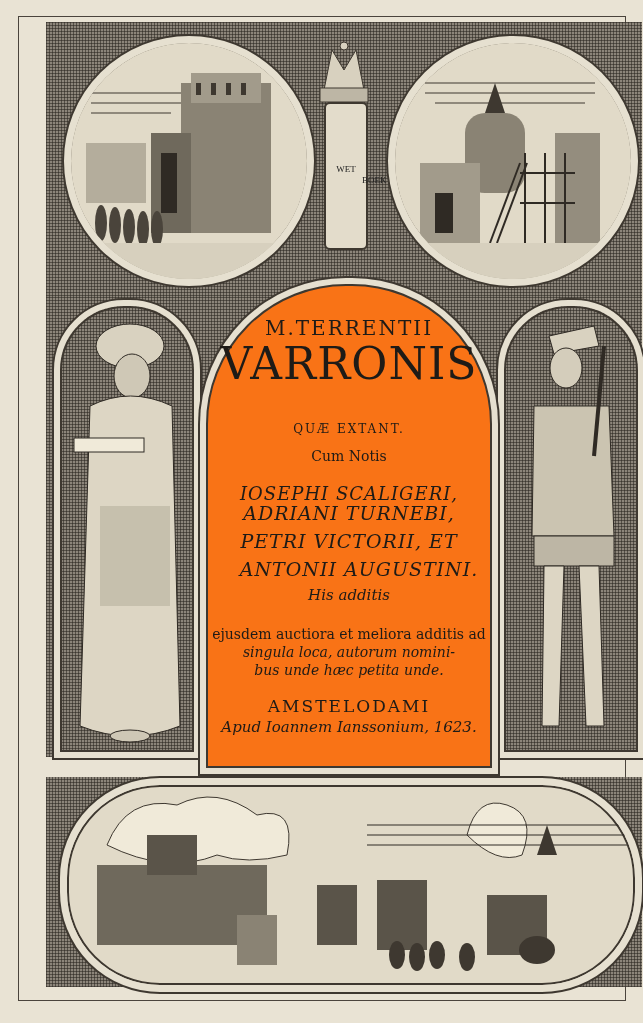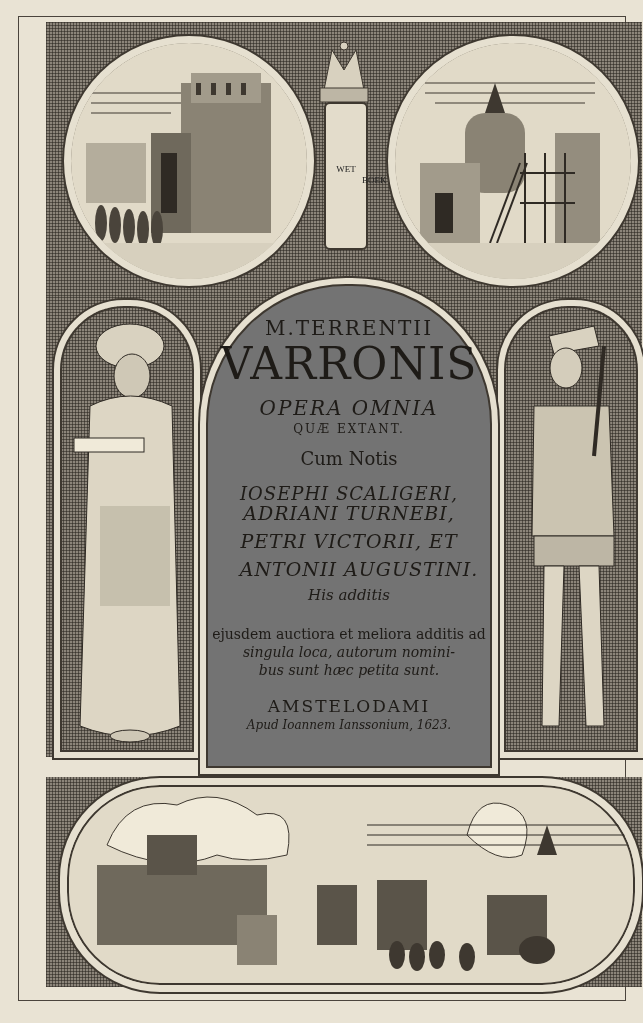--- a/index.html
+++ b/index.html
@@ -4,38 +4,38 @@
 <style>
   html,body{margin:0;padding:0;}
   body{width:643px;height:1023px;background:#e9e3d4;overflow:hidden;position:relative;font-family:"DejaVu Serif","Liberation Serif",serif;}
   .plate{position:absolute;left:18px;top:16px;width:608px;height:985px;border:1.5px solid #4a443c;box-sizing:border-box;}
   .plate2{position:absolute;left:26px;top:22px;width:596px;height:968px;margin-left:20px;}
   .hatch{background-color:#8c857a;background-image:repeating-linear-gradient(0deg,rgba(40,36,30,.55) 0 1px,transparent 1px 3px),repeating-linear-gradient(90deg,rgba(40,36,30,.55) 0 1px,transparent 1px 3px);}
   .abs{position:absolute;}
   .medallion{border-radius:50%;border:7px solid #e6e0d0;box-shadow:0 0 0 2px #3e3830, inset 0 0 0 2px #3e3830;overflow:hidden;background:#ddd6c4;}
   .scene{position:absolute;inset:0;}
   .niche{border-radius:70px 70px 0 0;border:6px solid #e6e0d0;box-shadow:0 0 0 2px #3e3830, inset 0 0 0 2px #3e3830;overflow:hidden;}
-  .panel{background:#737373;border-radius:140px 140px 0 0;border:2px solid #3e3830;box-shadow:0 0 0 6px #e6e0d0,0 0 0 8px #3e3830;}
+  .panel{background:#f97316;border-radius:140px 140px 0 0;border:2px solid #3e3830;box-shadow:0 0 0 6px #e6e0d0,0 0 0 8px #3e3830;}
   .title-block{position:absolute;left:0;right:0;text-align:center;color:#1e1b17;}
   .l1{top:30px;font-size:20px;letter-spacing:2px;}
   .l2{top:52px;font-size:44px;letter-spacing:1px;}
   .l3{top:110px;font-size:20px;font-style:italic;letter-spacing:2px;}
   .l4{top:136px;font-size:12px;letter-spacing:2px;}
-  .l5{top:162px;font-size:18px;}
+  .l5{top:162px;font-size:14px;}
   .l6{top:197px;font-size:18px;font-style:italic;letter-spacing:1px;}
   .l7{top:216px;font-size:19px;font-style:italic;letter-spacing:1px;}
   .l8{top:244px;font-size:19px;font-style:italic;letter-spacing:1px;}
   .l9{top:272px;font-size:19px;font-style:italic;letter-spacing:1px;padding-left:20px;}
   .l10{top:300px;font-size:15px;font-style:italic;}
   .l11{top:320px;font-size:15px;}
   .l12{top:340px;font-size:14px;}
   .l13{top:358px;font-size:14px;font-style:italic;}
   .l14{top:376px;font-size:14px;font-style:italic;}
   .l15{top:410px;font-size:17px;letter-spacing:2px;}
-  .l16{top:432px;font-size:12px;font-style:italic;}
+  .l16{top:432px;font-size:15px;font-style:italic;}
   .book-scroll{background:#e3dccb;border:2px solid #3e3830;border-radius:6px;}
   .book-label{position:absolute;left:0;right:0;text-align:center;font-size:9px;line-height:10px;color:#222;font-family:"Liberation Serif",serif;}
   .figure svg{width:100%;height:100%;}
 </style>
 </head>
 <body>
 
 <div class="plate"></div>
 
 <div class="plate2">
@@ -131,31 +131,30 @@
       <line x1="100" y1="40" x2="90" y2="150" stroke="#2f2a24" stroke-width="4"></line>
       <rect x="30" y="230" width="80" height="30" fill="#bdb6a5" stroke="#2f2a24"></rect>
       <path d="M40 260 L60 260 L55 420 L38 420 Z" fill="#ddd6c4" stroke="#2f2a24"></path>
       <path d="M75 260 L95 260 L100 420 L82 420 Z" fill="#ddd6c4" stroke="#2f2a24"></path>
     </svg>
   </div>
 
   <div class="abs panel" style="left:160px;top:262px;width:282px;height:480px;">
     <div class="title-block l1">M.TERRENTII</div>
     <div class="title-block l2">VARRONIS</div>
-    <div class="title-block l3">OPERA OMNIA</div>
     <div class="title-block l4">QUÆ EXTANT.</div>
     <div class="title-block l5">Cum Notis</div>
     <div class="title-block l6">IOSEPHI SCALIGERI,</div>
     <div class="title-block l8">PETRI VICTORII, ET</div>
     <div class="title-block l7">ADRIANI TURNEBI,</div>
     <div class="title-block l9">ANTONII AUGUSTINI.</div>
     <div class="title-block l10">His additis</div>
     <div class="title-block l12">ejusdem auctiora et meliora additis ad</div>
     <div class="title-block l13">singula loca, autorum nomini-</div>
-    <div class="title-block l14">bus sunt hæc petita sunt.</div>
+    <div class="title-block l14">bus unde hæc petita unde.</div>
     <div class="title-block l15">AMSTELODAMI</div>
     <div class="title-block l16">Apud Ioannem Ianssonium, 1623.</div>
   </div>
 
   <div class="abs" style="left:14px;top:756px;width:568px;height:200px;border-radius:100px;border:7px solid #e6e0d0;box-shadow:0 0 0 2px #3e3830, inset 0 0 0 2px #3e3830;overflow:hidden;background:#e1dac8;">
     <svg viewBox="0 0 568 200" style="width:100%;height:100%;">
       <g fill="#f0ead9" stroke="#3e3830">
         <path d="M40 60 Q60 10 110 20 Q150 0 190 30 Q230 20 220 70 Q180 80 150 70 Q100 90 40 60 Z"></path>
         <path d="M400 50 Q410 10 440 20 Q470 30 455 70 Q430 80 400 50 Z"></path>
       </g>

